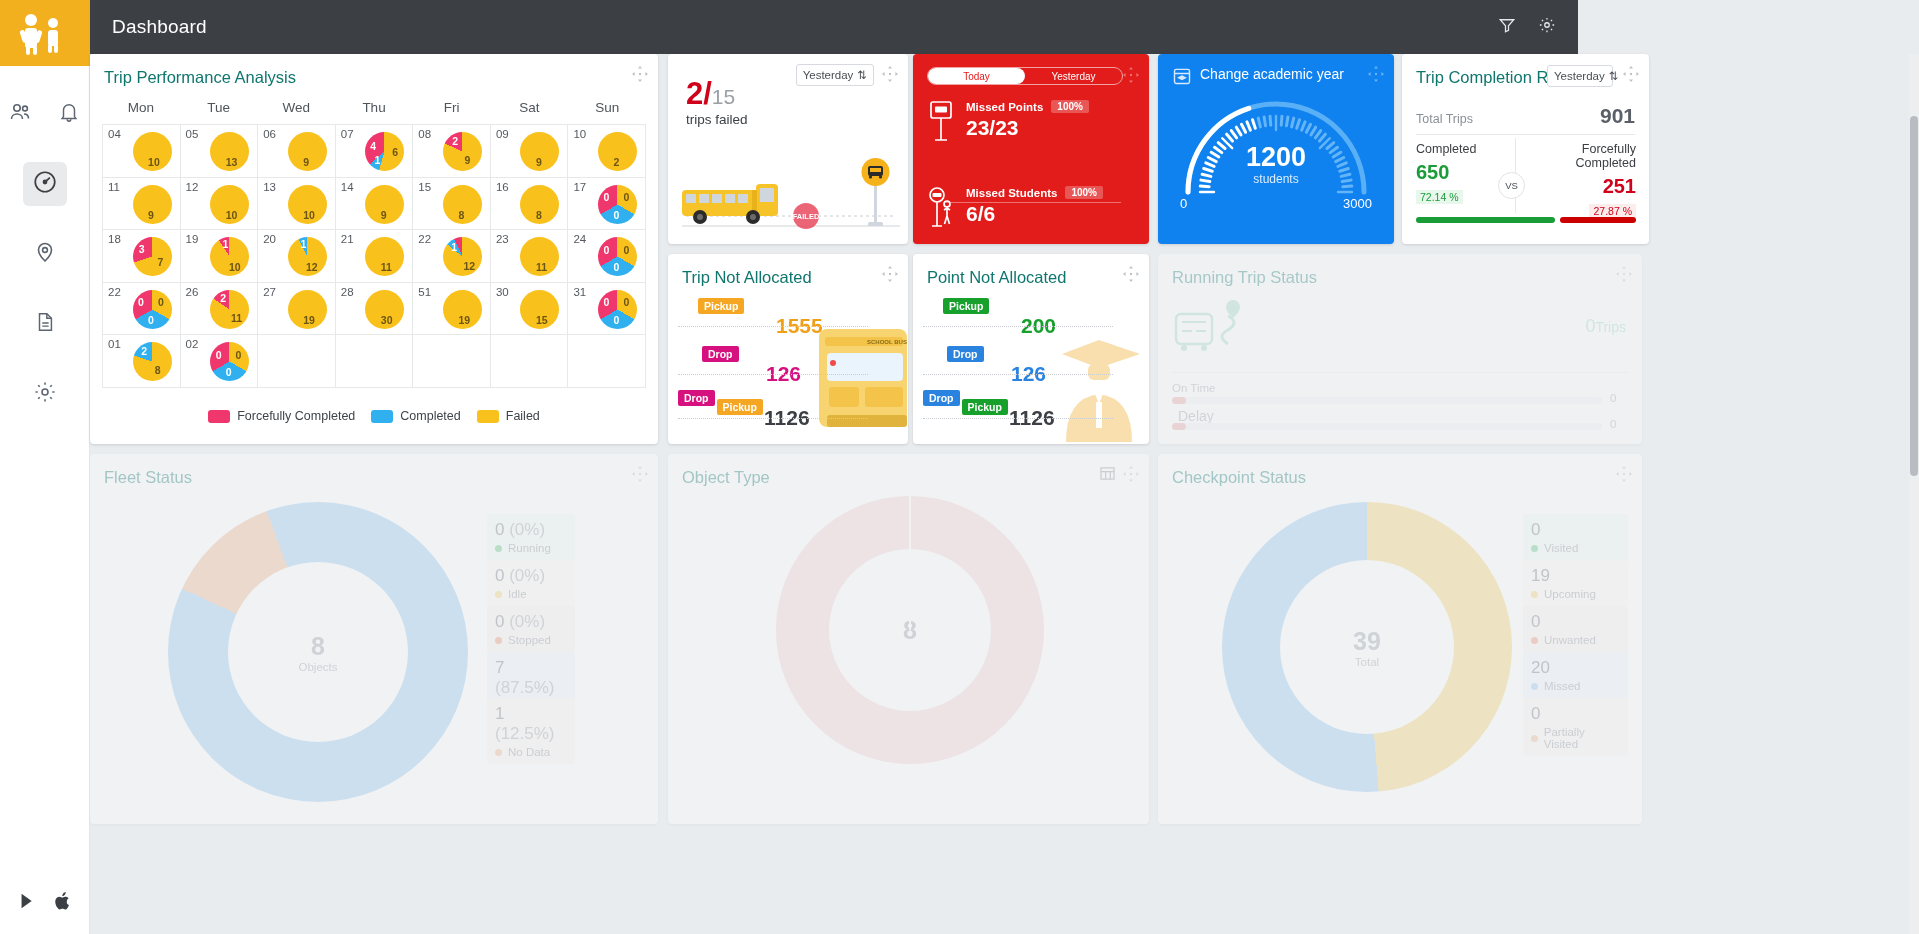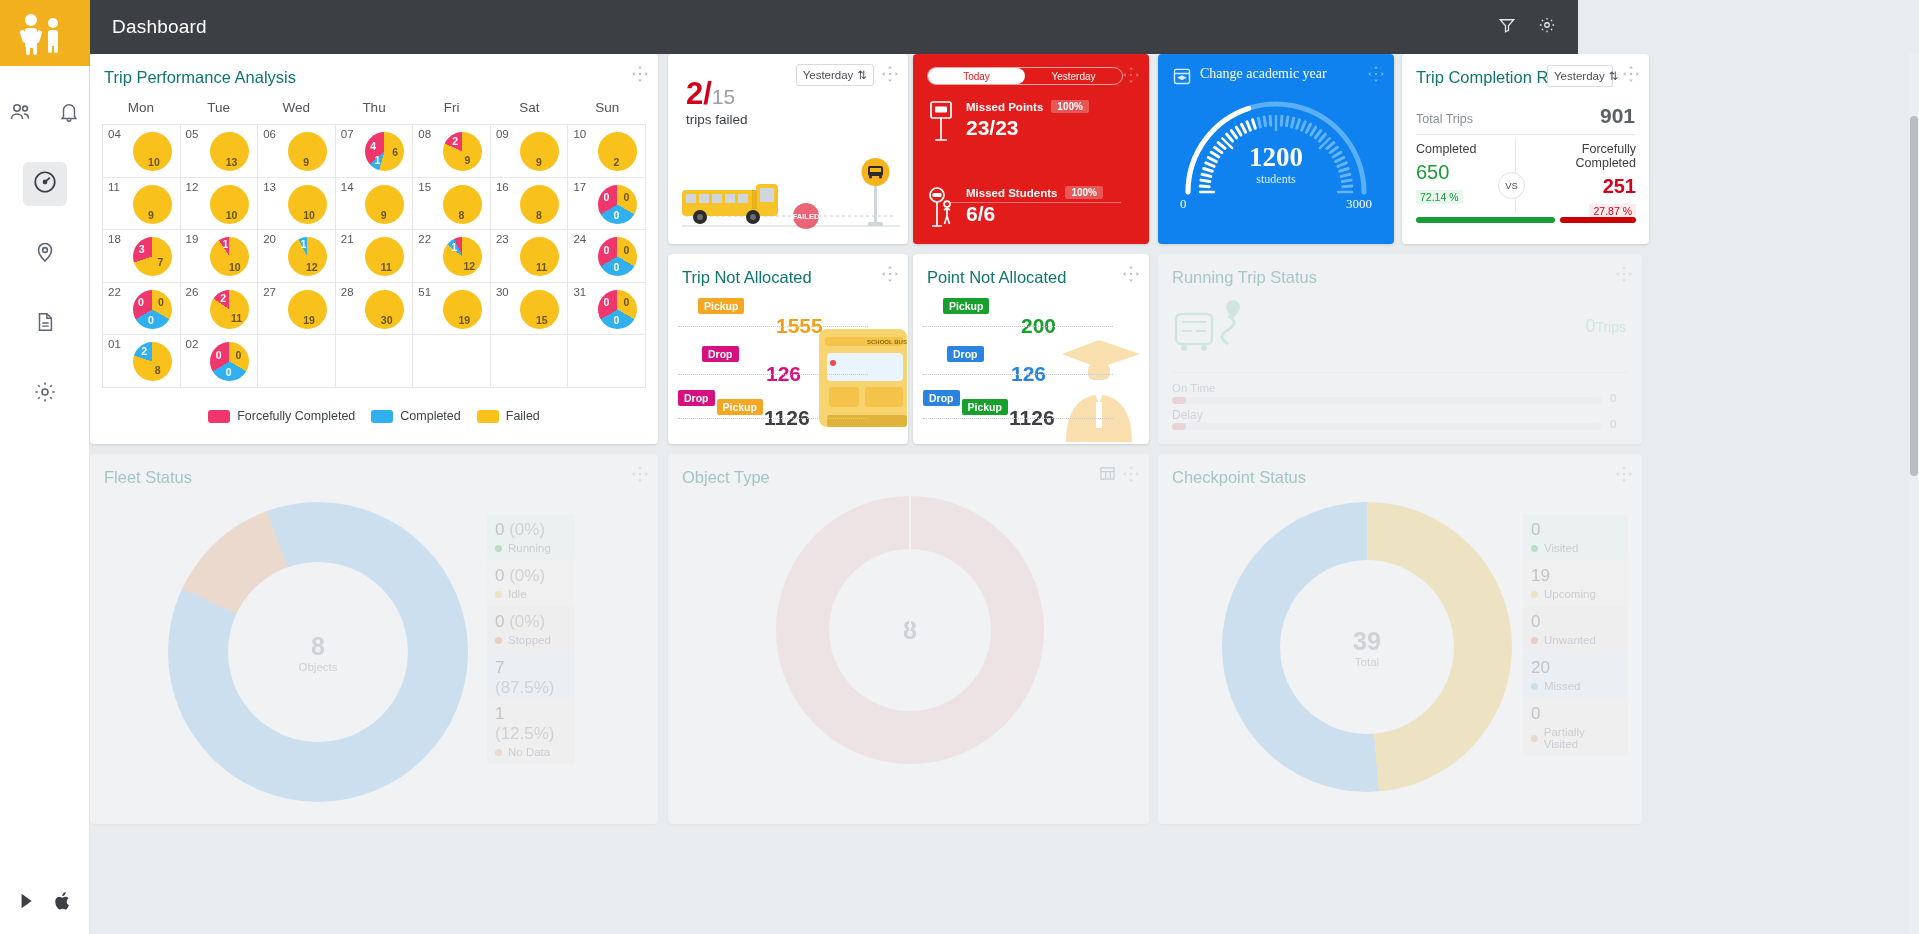--- a/index.html
+++ b/index.html
@@ -68,34 +68,34 @@
             border-radius:10px; display:flex; font-size:10px; }
   #toggle div { flex:1; display:flex; align-items:center; justify-content:center; color:#fff; }
   #toggle .on { background:#fff; color:#e21b1b; border-radius:10px; }
   .redRow { position:absolute; left:14px; color:#fff; }
   .redLbl { font-size:11.5px; font-weight:700; display:flex; align-items:center; gap:8px; }
   .pct { background:rgba(255,255,255,.26); padding:1px 6px; font-size:10px; border-radius:2px;}
   .redVal { font-size:21px; font-weight:700; margin-top:3px; }
   #redDiv { position:absolute; left:32px; top:148px; width:176px; height:1px; background:rgba(255,255,255,.38); }
 
   
-  #gaugeCard { left:1068px; top:0; width:236px; height:190px; background:#0f82f0; color:#fff;font-family:Liberation Serif, serif; }
+  #gaugeCard { left:1068px; top:0; width:236px; height:190px; background:#0f82f0; color:#fff; }
   #gaugeTitle { position:absolute; left:42px; top:12px; font-size:14px; }
   #gaugeVal { position:absolute; width:236px; text-align:center; top:88px; font-size:27px; font-weight:700;}
   #gaugeUnit{ position:absolute; width:236px; text-align:center; top:118px; font-size:12px; color:#dbeeff;}
   #gMin { position:absolute; left:22px; top:142px; font-size:13px; }
   #gMax { position:absolute; right:22px; top:142px; font-size:13px; }
 
   
   #ratioCard { left:1312px; top:0; width:240px; height:190px; }
   #ratioCard.wide { width:247px; }
   .rrow { position:absolute; left:14px; width:212px; }
   .tLbl{font-size:12.5px;color:#8a9097;} .tVal{font-size:21px;color:#5a6067;font-weight:600;}
   .cCol{font-size:12.5px;color:#3c4045;}
-  .gNum{font-size:20px;font-weight:400;color:#1a9c38;}
+  .gNum{font-size:20px;font-weight:700;color:#1a9c38;}
   .rNum{font-size:20px;font-weight:700;color:#d0021b;}
   .gPct{font-size:10.5px;color:#1a9c38;background:#e8f7ec;padding:1px 4px;display:inline-block;}
   .rPct{font-size:10.5px;color:#d0021b;background:#fdecec;padding:1px 4px;display:inline-block;}
   #vs{position:absolute;left:96px;top:118px;width:27px;height:27px;border-radius:50%;border:1px solid #dfe2e5;
       background:#fff;display:flex;align-items:center;justify-content:center;font-size:9.5px;color:#4a4f55;}
 
   
   #tripNA { left:578px; top:200px; width:240px; height:190px; }
   #pointNA { left:823px; top:200px; width:236px; height:190px; }
   .naRow { position:absolute; left:12px; width:212px; }
@@ -809,21 +809,21 @@
     <div style="position:absolute;right:16px;top:62px;font-size:18px;color:#9ad8c0">
       <span>0</span><span style="font-size:14px">Trips</span>
     </div>
     <div style="position:absolute;left:14px;top:118px;width:456px;height:1px;background:#eceef0"></div>
     <div id="runBars">
         <div style="position: absolute; left: 14px; top: 128px; font-size: 11.5px; color: rgb(154, 160, 166);">On Time</div>
         <div class="barTrack" style="position: absolute; left: 14px; top: 143px; width: 430px;">
           <div class="barFill"></div>
         </div>
         <div style="position: absolute; left: 452px; top: 138px; font-size: 11.5px; color: rgb(154, 160, 166);">0</div>
-        <div style="position: absolute; left: 14px; top: 154px; font-size: 12px; color: rgb(154, 160, 166);">Delay</div>
+        <div style="position: absolute; left: 20px; top: 154px; font-size: 14px; color: rgb(154, 160, 166);">Delay</div>
         <div class="barTrack" style="position: absolute; left: 14px; top: 169px; width: 430px;">
           <div class="barFill"></div>
         </div>
         <div style="position: absolute; left: 452px; top: 164px; font-size: 11.5px; color: rgb(154, 160, 166);">0</div>
       </div>
   </div>
 
   <div class="card ghost" id="fleetCard">
     <div class="card-title">Fleet Status</div>
     <span class="drag">

